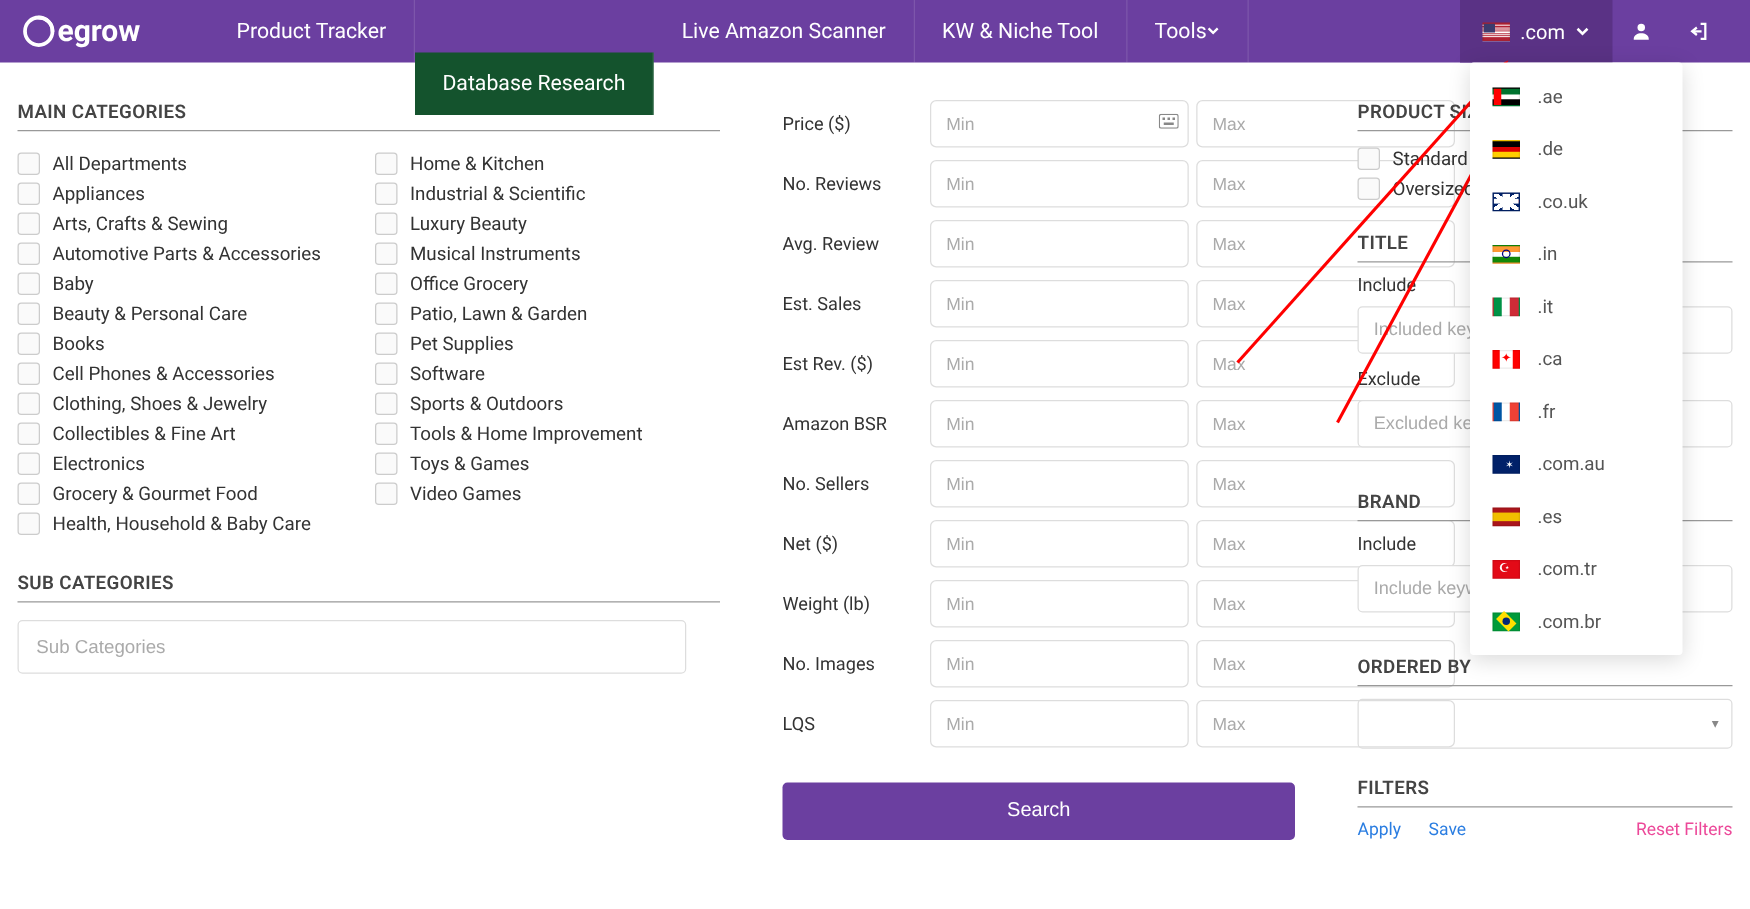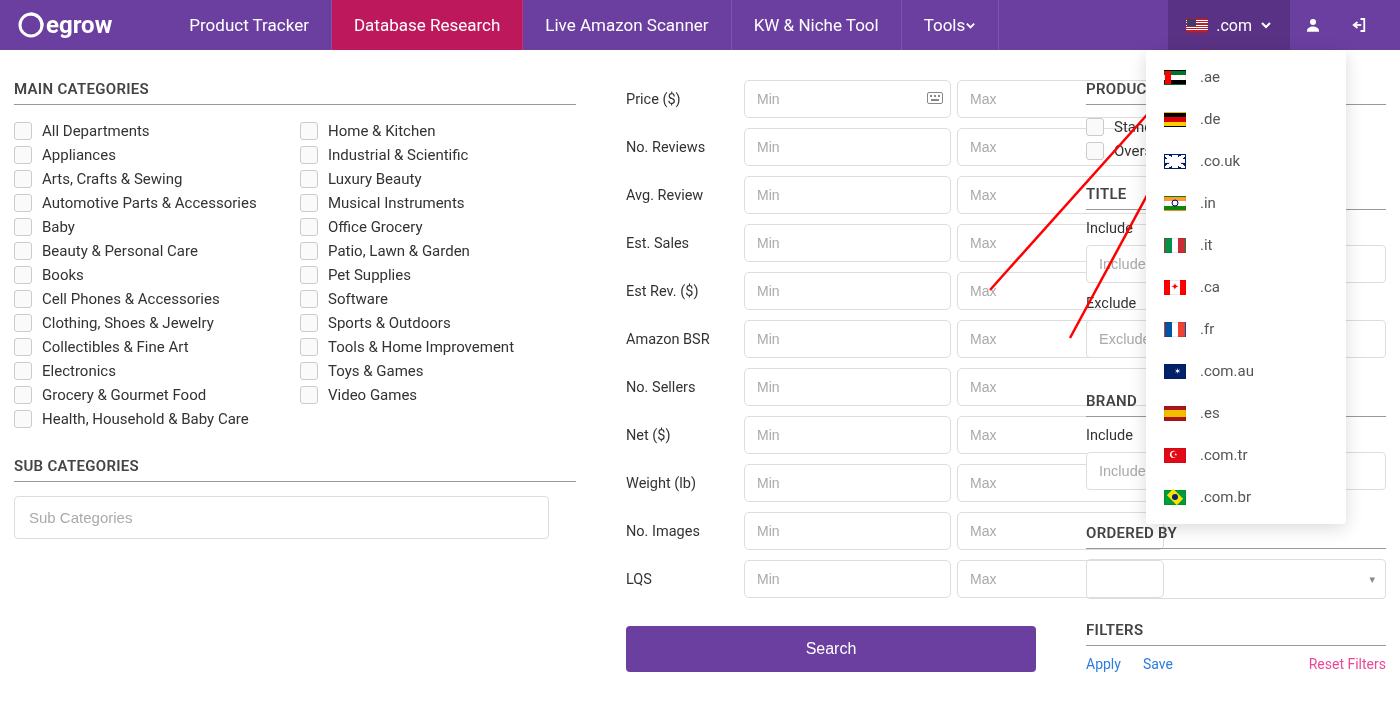--- a/index.html
+++ b/index.html
@@ -3,21 +3,21 @@
 <meta charset="utf-8">
 <style>
 * { margin: 0; padding: 0; box-sizing: border-box; }
 body { font-family: -apple-system, BlinkMacSystemFont, "Segoe UI", Roboto, sans-serif; font-size: 14px; color: #333; background: #fff; }
 
 .navbar { background: #6b3fa0; height: 50px; display: flex; align-items: center; padding: 0 18px; }
 .logo { color: #fff; font-size: 24px; font-weight: 700; margin-right: 55px; display: flex; align-items: center; }
 .logo-icon { display: inline-flex; align-items: center; margin-right: 2px; }
 .nav-items { display: flex; height: 100%; }
 .nav-item { color: #fff; font-size: 17px; padding: 0 22px; height: 100%; display: flex; align-items: center; cursor: pointer; border-right: 1px solid rgba(255,255,255,0.12); }
-.nav-item.active { background: #be185d; }
+.nav-item.active { background: #14532d; margin-top: 42px; }
 .nav-right { margin-left: auto; display: flex; align-items: center; height: 100%; }
 .domain-selector { background: #5a3285; color: #fff; padding: 0 18px; height: 100%; display: flex; align-items: center; cursor: pointer; font-size: 16px; gap: 8px; }
 .nav-icon-btn { color: #fff; padding: 0 14px; height: 100%; display: flex; align-items: center; cursor: pointer; font-size: 18px; }
 
 .page { display: flex; padding: 30px 14px 30px 14px; gap: 50px; position: relative; }
 .col-left { flex: 1.3; }
 .col-mid { flex: 1; max-width: 410px; }
 .col-right { width: 300px; }
 
 .section-title { font-size: 15px; font-weight: 600; color: #444; letter-spacing: 0.3px; border-bottom: 1px solid #999; padding-bottom: 6px; margin-bottom: 14px; }
@@ -47,21 +47,21 @@
 .sublabel { font-size: 14.5px; color: #333; margin-bottom: 8px; }
 .text-input { width: 100%; border: 1px solid #ddd; border-radius: 4px; padding: 10px 12px; font-size: 14.5px; margin-bottom: 12px; }
 .text-input::placeholder { color: #aaa; }
 .select-fake { width: 100%; border: 1px solid #ddd; border-radius: 4px; padding: 10px 12px; font-size: 14.5px; min-height: 40px; position: relative; cursor: pointer; }
 .select-caret { position: absolute; right: 10px; top: 50%; transform: translateY(-50%); color: #888; font-size: 11px; }
 
 .filters-actions { display: flex; gap: 22px; font-size: 14px; }
 .link-action { color: #2a7de1; cursor: pointer; }
 .link-action.reset { margin-left: auto; color: #ec4899; }
 
-.domain-dropdown { position: absolute; top: 50px; right: 54px; background: #fff; box-shadow: 0 4px 18px rgba(0,0,0,0.15); border-radius: 3px; width: 200px; padding: 6px 0; z-index: 100; }
+.domain-dropdown { position: absolute; top: 50px; right: 54px; background: #fff; box-shadow: 0 4px 18px rgba(0,0,0,0.15); border-radius: 3px; width: 170px; padding: 6px 0; z-index: 100; }
 .dd-item { display: flex; align-items: center; gap: 14px; padding: 12px 18px; cursor: pointer; font-size: 15px; color: #555; }
 .flag { width: 22px; height: 15px; display: inline-block; background: #ddd; border: 1px solid rgba(0,0,0,0.08); flex-shrink:0; }
 
 
 .flag-us { background: linear-gradient(#b22234 0 7%, #fff 7% 14%, #b22234 14% 21%, #fff 21% 28%, #b22234 28% 35%, #fff 35% 42%, #b22234 42% 49%, #fff 49% 56%, #b22234 56% 63%, #fff 63% 70%, #b22234 70% 77%, #fff 77% 84%, #b22234 84% 100%); position: relative; }
 .flag-us::before { content: ""; position: absolute; left: 0; top: 0; width: 45%; height: 54%; background: #3c3b6e; }
 .flag-ae { background: linear-gradient(#00732f 0 33%, #fff 33% 66%, #000 66% 100%); position: relative; }
 .flag-ae::before { content:""; position:absolute; left:0; top:0; bottom:0; width:28%; background:#f00; }
 .flag-de { background: linear-gradient(#000 0 33%, #dd0000 33% 66%, #ffce00 66% 100%); }
 .flag-gb { background: #012169; position:relative; overflow:hidden; }

